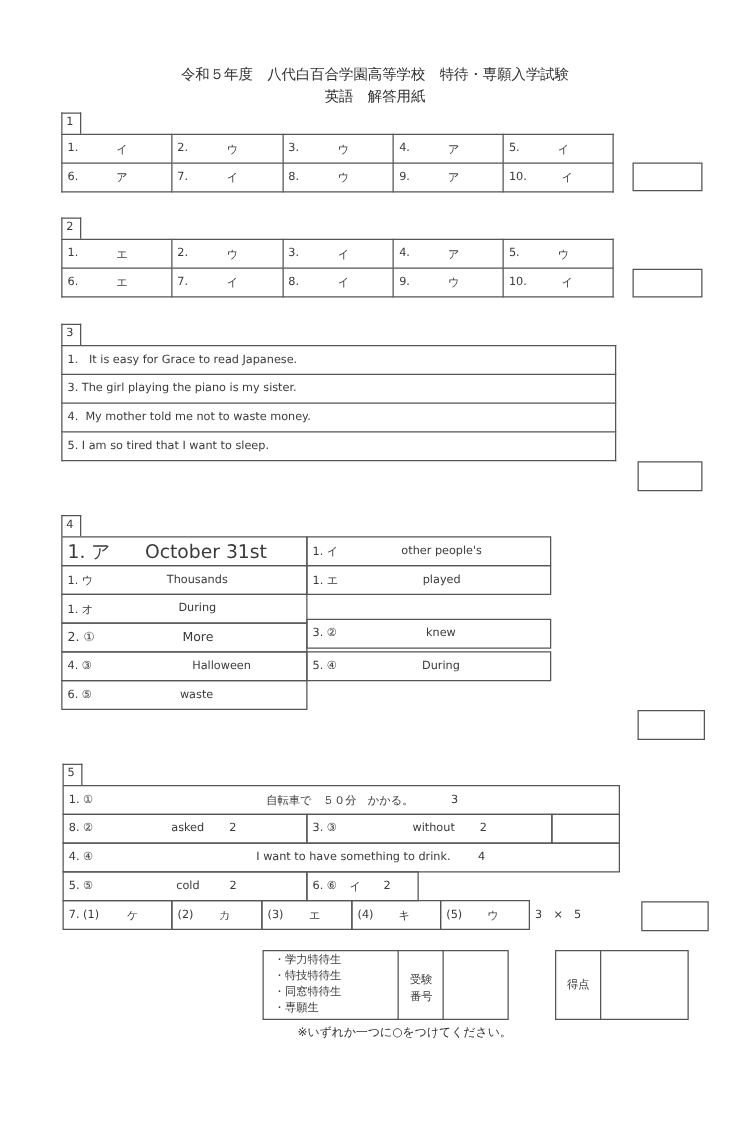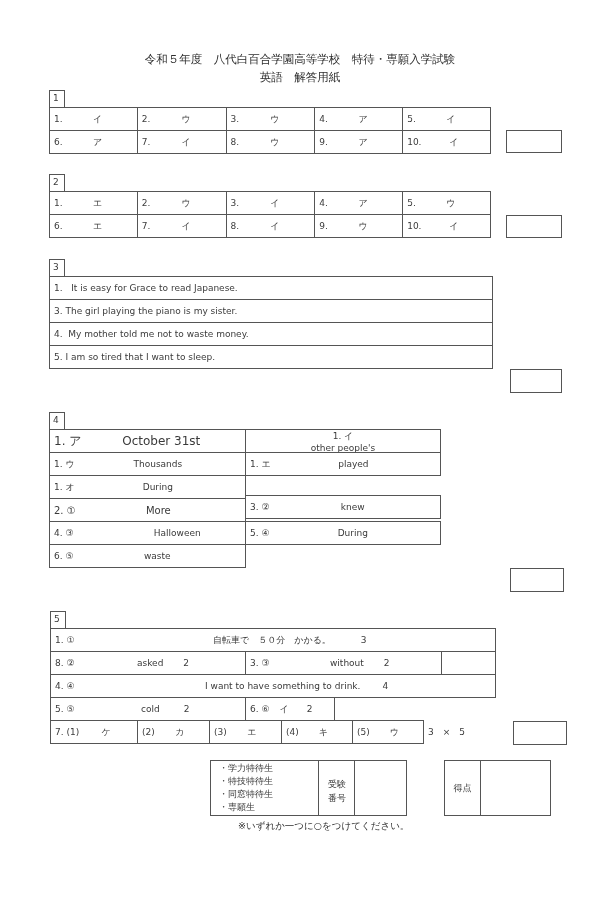--- a/index.html
+++ b/index.html
@@ -181,28 +181,28 @@
   <tr style="height:23px;">
         <td><span>5.</span> <span>I am so tired that I want to sleep.</span></td>
       </tr>
 </tbody>
   </table>
 <div class="abs score-box" style="left:510px; top:369px; width:52px; height:24px;"></div>
 
 <div class="abs sec-label" style="left:49px; top:412px;">4</div>
 <div class="abs" style="left:49px; top:429px; width:392px; height:142px;">
 
-  <div class="abs b" style="left:0; top:0; width:197px; height:24px; font-size:12px;">
+  <div class="abs b" style="left:0; top:0; width:197px; height:24px; font-size:15px;">
       <div class="cell-flex" style="padding:0 4px;">
         <span>1. ア</span>
         <span class="center">October 31st</span>
       </div>
     </div>
   <div class="abs b" style="left:196px; top:0; width:196px; height:24px; font-size:9px;">
-      <div class="cell-flex" style="padding:0 4px;flex-direction:column;">
+      <div class="cell-flex" style="padding:0 4px;">
         <span>1. イ</span>
         <span class="center">other people's</span>
       </div>
     </div>
 
   <div class="abs b" style="left:0; top:23px; width:197px; height:24px; font-size:9px;">
       <div class="cell-flex" style="padding:0 4px;">
         <span>1. ウ</span>
         <span class="center">Thousands</span>
       </div>

